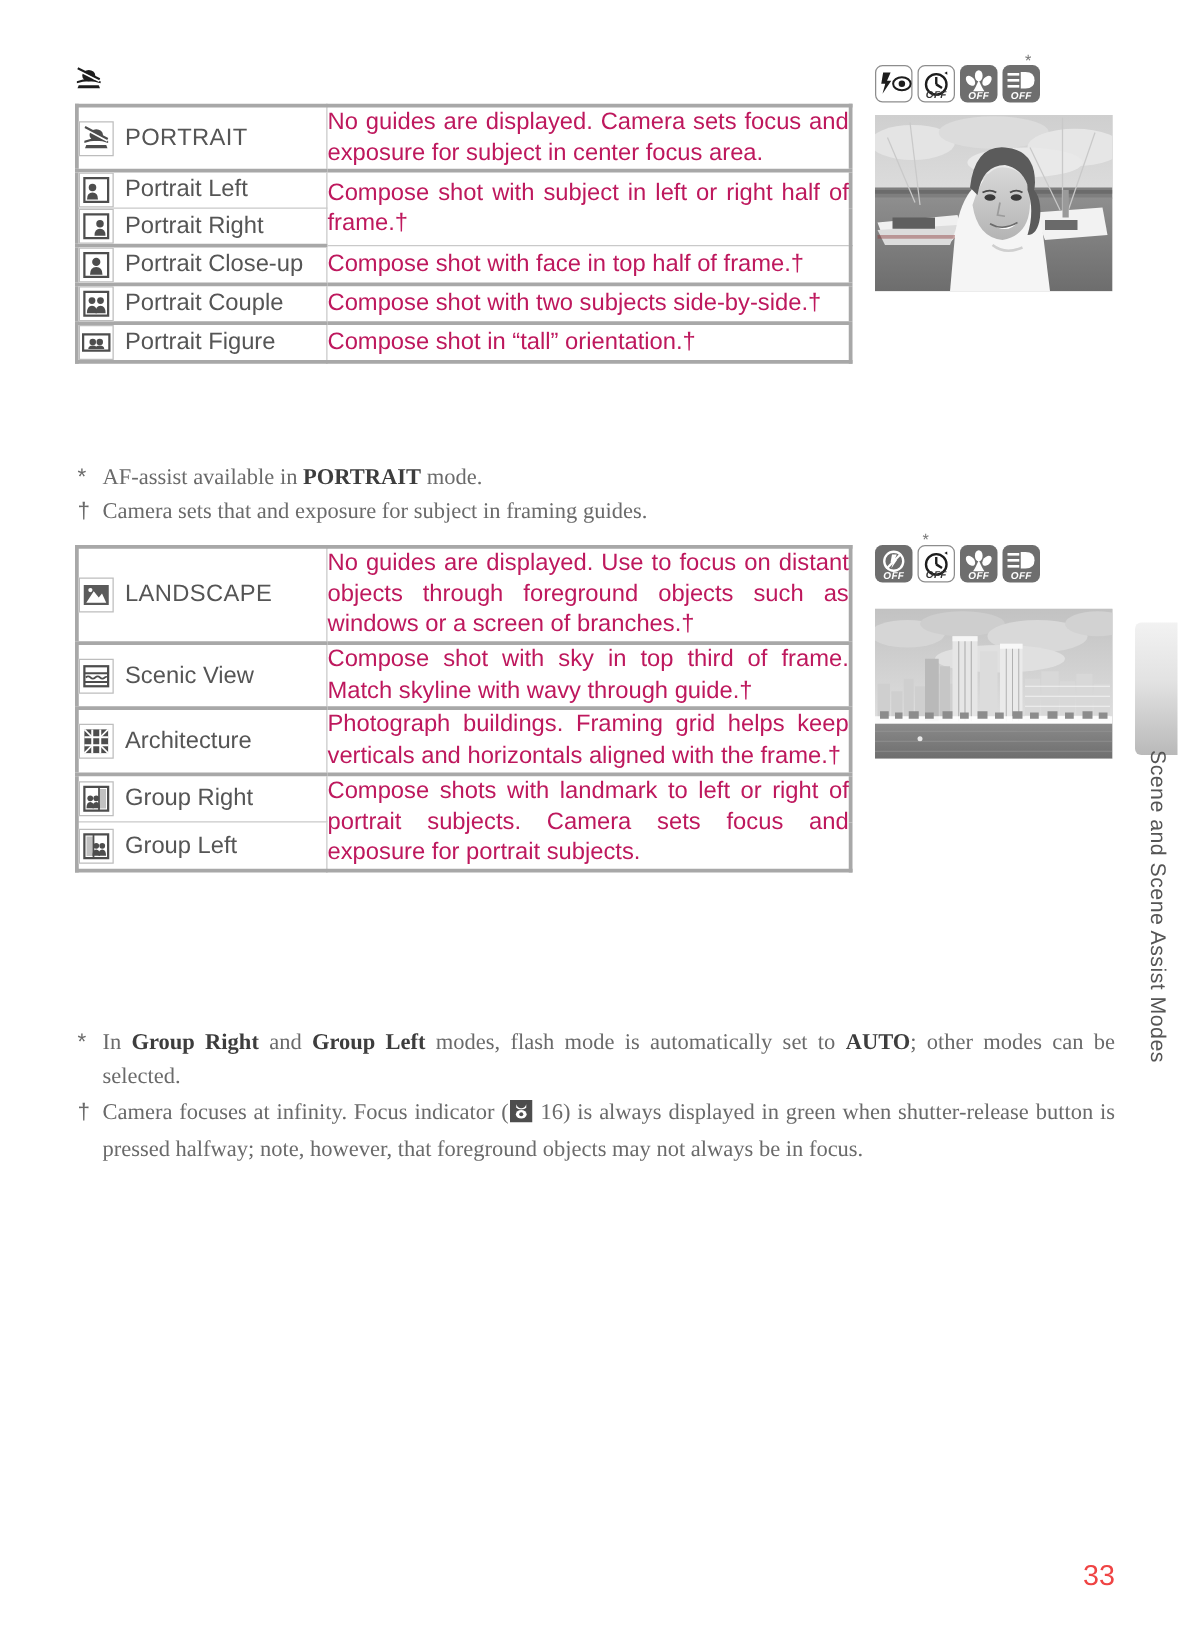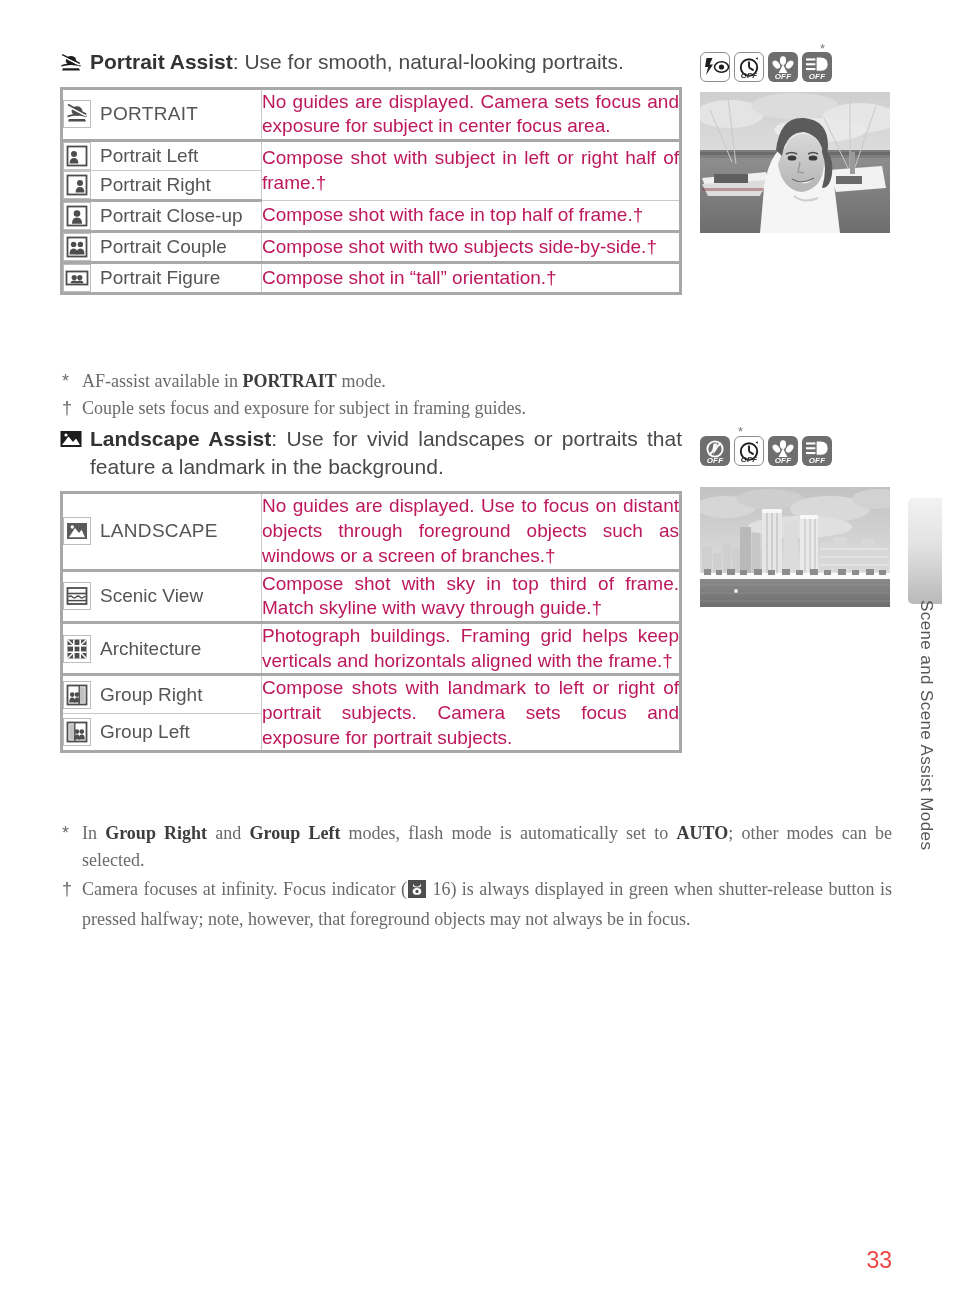--- a/index.html
+++ b/index.html
@@ -150,23 +150,20 @@
     <div class="sec-head-row">
       <span class="mode-glyph">
         <svg width="22" height="20" viewBox="0 0 22 20">
           <ellipse cx="11" cy="8.5" rx="5.2" ry="4.6" fill="#1d1d1d"></ellipse>
           <path d="M1.5 13 Q11 9.5 20.5 13 L20.5 14.6 Q11 11.2 1.5 14.6 Z" fill="#1d1d1d"></path>
           <path d="M3 16.2 L19 16.2 L20 18.6 L2 18.6 Z" fill="#1d1d1d"></path>
           <path d="M2.2 4 L19.6 12.8" stroke="#ffffff" stroke-width="1.9" fill="none"></path>
           <path d="M2.2 2.6 L19.8 11.4" stroke="#1d1d1d" stroke-width="1.6" fill="none"></path>
         </svg>
       </span>
-      <div class="heading">
-        <span class="hd-name">Portrait Assist</span><span class="hd-rest">: Use for smooth, natural-looking portraits.</span>
-      </div>
     </div>
 
     <table class="modes">
       <tbody>
         <tr class="grp-end">
           <td class="mode-cell">
             <div class="mode-inner">
               <span class="icon-box">
                 <svg width="26" height="26" viewBox="0 0 26 26">
                   <ellipse cx="13" cy="10" rx="5.4" ry="4.7" fill="#4d4d4d"></ellipse>
@@ -269,39 +266,27 @@
   </div>
 
   <div id="portrait-notes">
     <div class="footnotes">
       <div class="fn">
         <span class="marker">*</span>
         <span class="fbody"><span>AF-assist available in </span><b>PORTRAIT</b><span> mode.</span></span>
       </div>
       <div class="fn">
         <span class="marker">†</span>
-        <span class="fbody">Couple sets focus and exposure for subject in framing guides.</span>
+        <span class="fbody">Camera sets that and exposure for subject in framing guides.</span>
       </div>
     </div>
   </div>
 
   <div id="landscape-section">
 
-    <div class="sec-head-row">
-      <span class="mode-glyph">
-        <svg width="22" height="20" viewBox="0 0 22 20">
-          <rect x="0.5" y="2" width="21" height="16" fill="#1d1d1d"></rect>
-          <path d="M2 16 L8.5 7.5 L13 13 L16 9.5 L20 16 Z" fill="#ffffff"></path>
-          <circle cx="6" cy="6" r="1.6" fill="#ffffff"></circle>
-        </svg>
-      </span>
-      <div class="heading">
-        <span class="hd-name">Landscape Assist</span><span class="hd-rest">: Use for vivid landscapes or portraits that feature a landmark in the background.</span>
-      </div>
-    </div>
 
     <table class="modes">
       <tbody>
         <tr class="grp-end">
           <td class="mode-cell">
             <div class="mode-inner">
               <span class="icon-box">
                 <svg width="26" height="26" viewBox="0 0 26 26">
                   <rect x="3" y="5" width="20" height="16" fill="#5a5a5a"></rect>
                   <path d="M5 19.2 L11 10 L15 15 L17.6 11.8 L21 19.2 Z" fill="#ffffff"></path>

